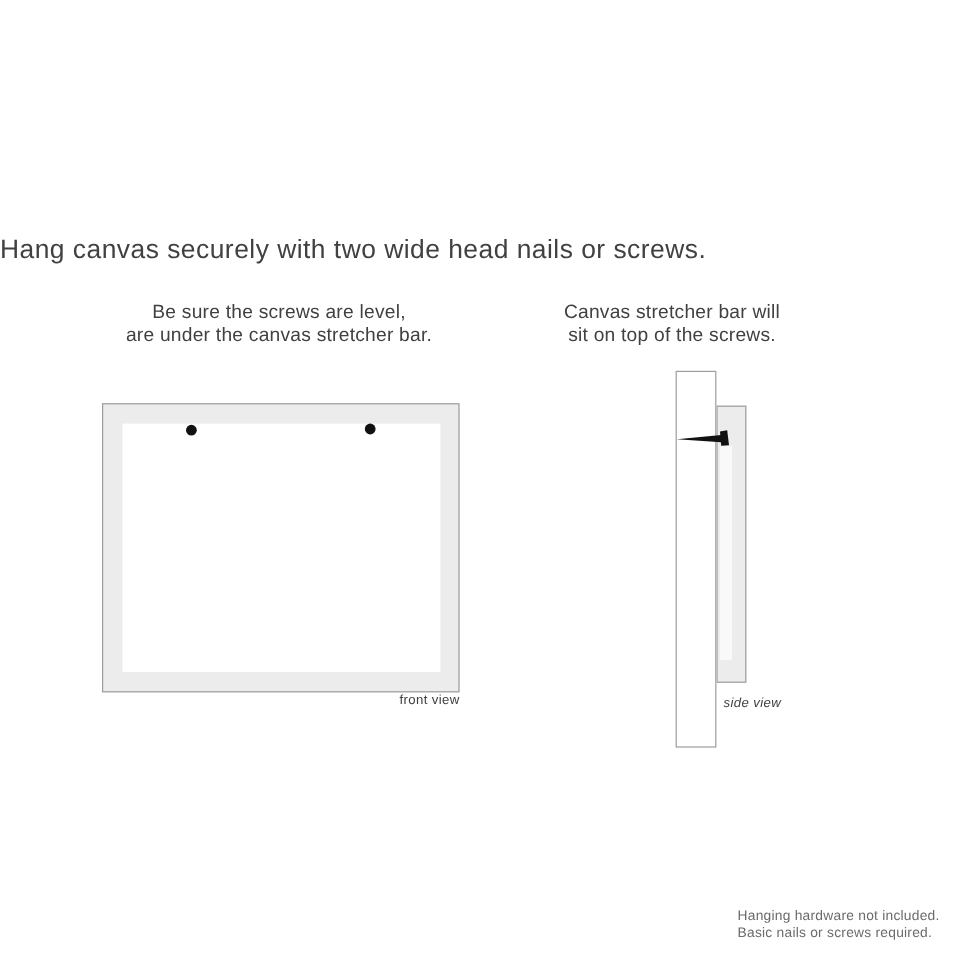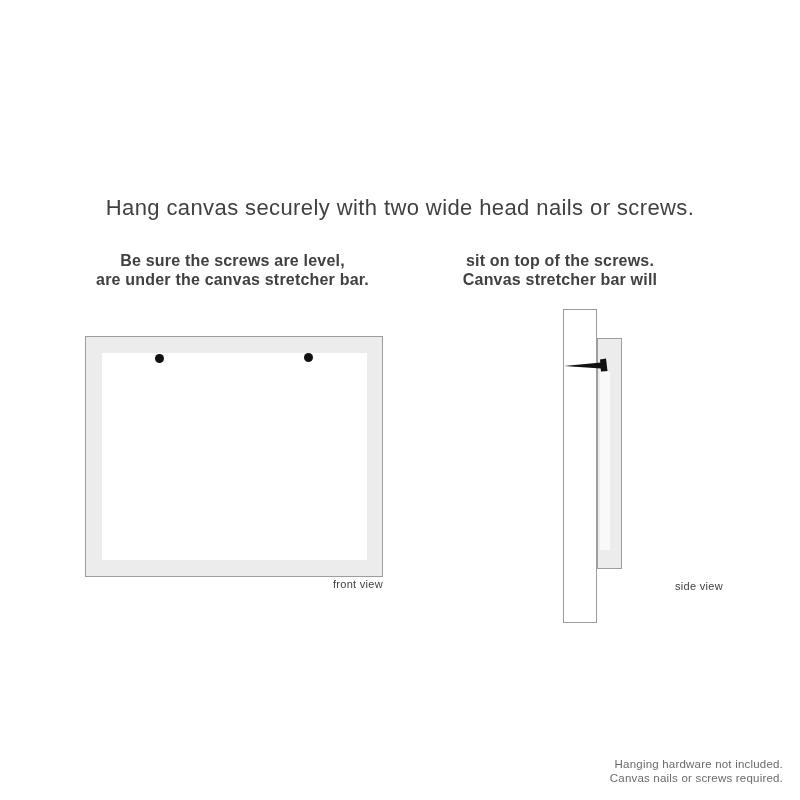--- a/index.html
+++ b/index.html
@@ -18,32 +18,31 @@
     position: absolute;
     left: 0; top: 0;
     width: 800px; height: 800px;
     background: var(--background, #ffffff);
   }
   .title {
     position: absolute;
     left: 0;
     top: 195px;
     width: 800px;
-    text-align: center;
     font-size: 22px;
     font-weight: 300;
     letter-spacing: 0.4px;
     color: var(--text-dark, #414141);
   }
   .instruction {
     position: absolute;
     top: 252px;
     text-align: center;
     font-size: 16px;
-    font-weight: 700;
+    font-weight: 400;
     line-height: 18.5px;
     letter-spacing: 0.2px;
     color: var(--text-dark, #414141);
   }
   .instruction.left {
     left: 80px;
     width: 305px;
   }
   .instruction.right {
     left: 460px;
@@ -123,50 +122,51 @@
     position: absolute;
     left: 560px;
     top: 355px;
     width: 52px;
     height: 22px;
   }
   .side-label {
     left: 603px;
     top: 580px;
     width: 120px;
-    text-align: right;
+    text-align: left;
+    font-style: italic;
   }
   
   .footer-note {
     position: absolute;
     right: 17px;
     top: 758px;
-    text-align: right;
+    text-align: left;
     font-size: 11.5px;
     font-weight: 300;
     line-height: 13.5px;
     letter-spacing: 0.2px;
     color: var(--text-gray, #6b6b6b);
   }
 </style>
 </head>
 <body>
 
 <div class="page">
 
   <div class="title">Hang canvas securely with two wide head nails or screws.</div>
 
   <div class="instruction left">
     <div>Be sure the screws are level,</div>
     <div>are under the canvas stretcher bar.</div>
   </div>
 
   <div class="instruction right">
+    <div>Canvas stretcher bar will</div>
     <div>sit on top of the screws.</div>
-    <div>Canvas stretcher bar will</div>
   </div>
 
   <div class="front-frame">
     <div class="front-canvas"></div>
     <div class="screw-dot dot-left"></div>
     <div class="screw-dot dot-right"></div>
   </div>
   <div class="view-label front-label">front view</div>
 
   <div class="side-canvas">
@@ -174,16 +174,16 @@
   </div>
   <div class="side-wall"></div>
   <svg class="nail-svg" viewBox="0 0 52 22" xmlns="http://www.w3.org/2000/svg">
     <polygon points="4,11 41,7.5 41,13.5" fill="#111111"></polygon>
     <polygon points="40,4.5 46,3.5 47.5,16 41,16.5" fill="#111111"></polygon>
   </svg>
   <div class="view-label side-label">side view</div>
 
   <div class="footer-note">
     <div>Hanging hardware not included.</div>
-    <div>Canvas nails or screws required.</div>
+    <div>Basic nails or screws required.</div>
   </div>
 
 </div>
 
 </body></html>

